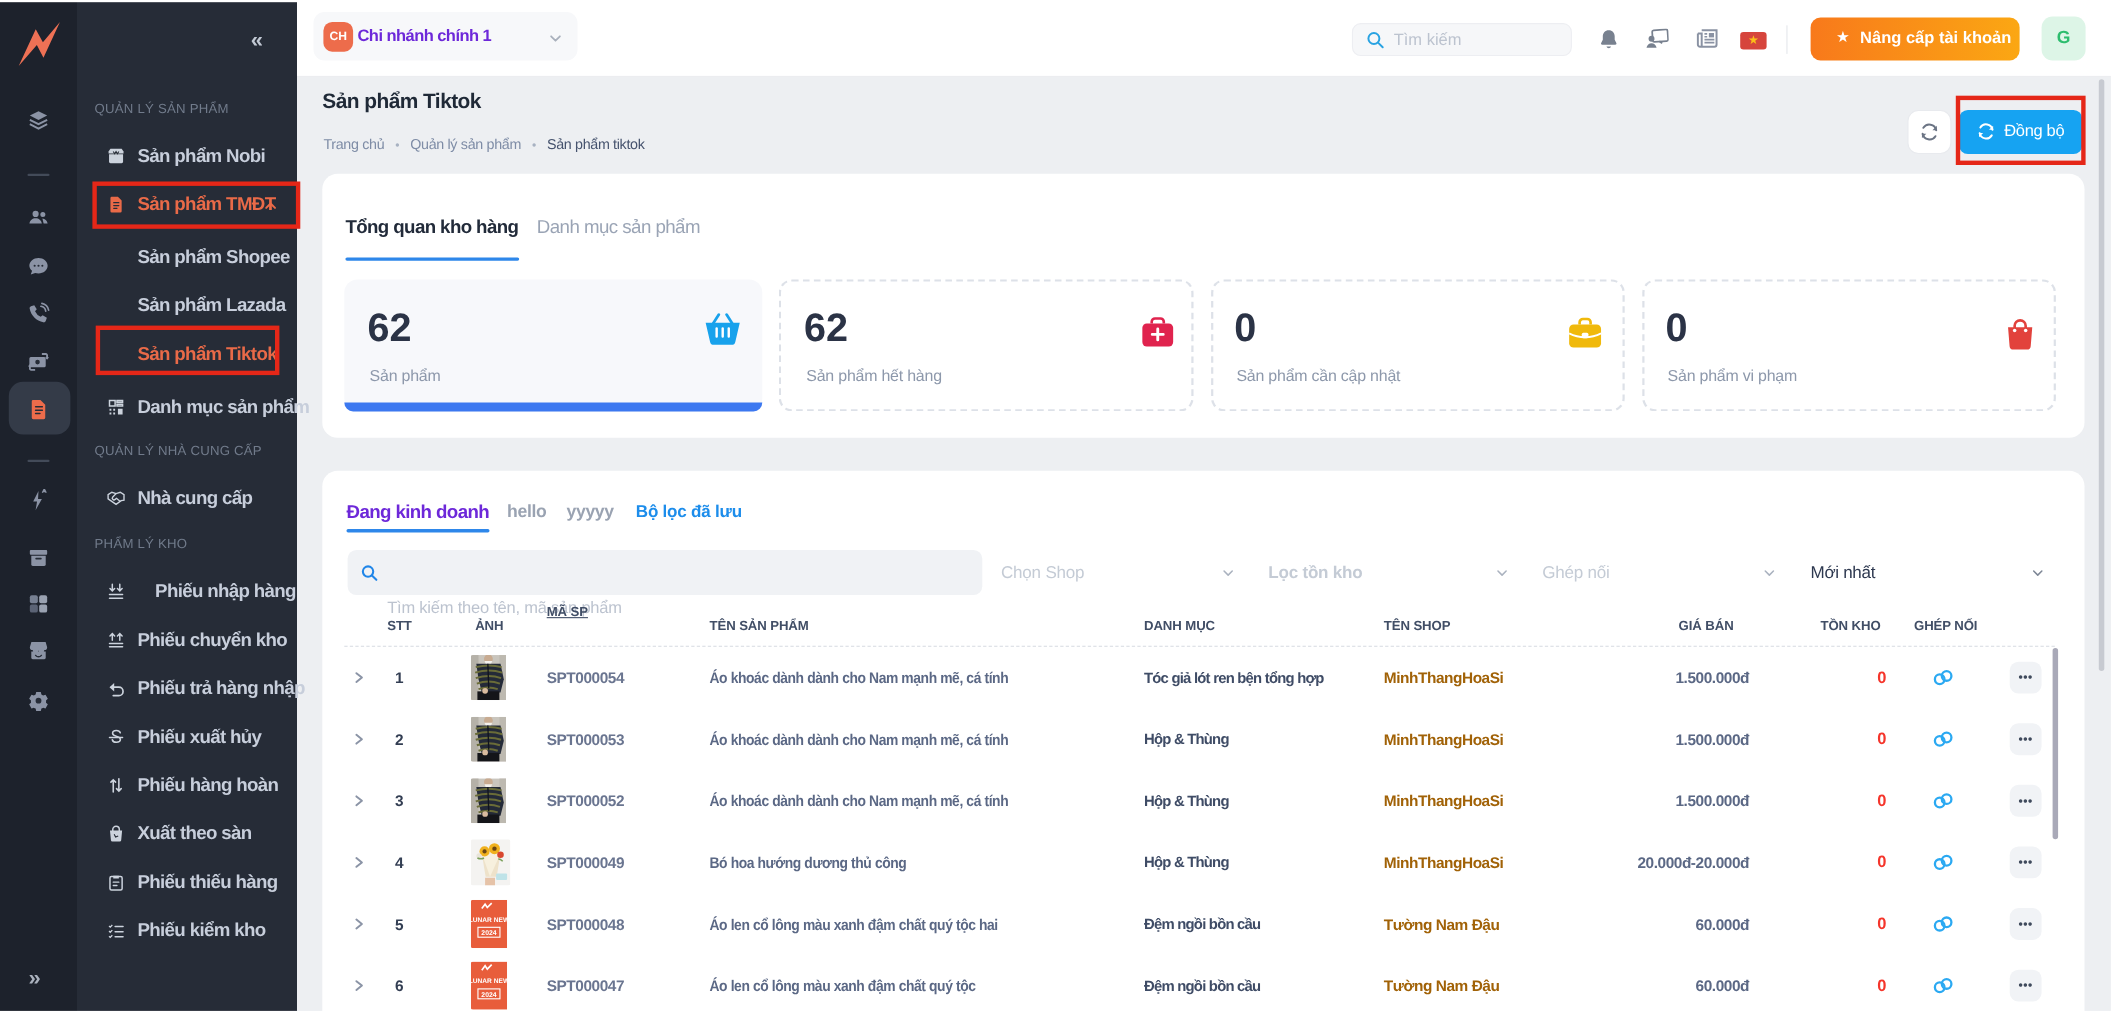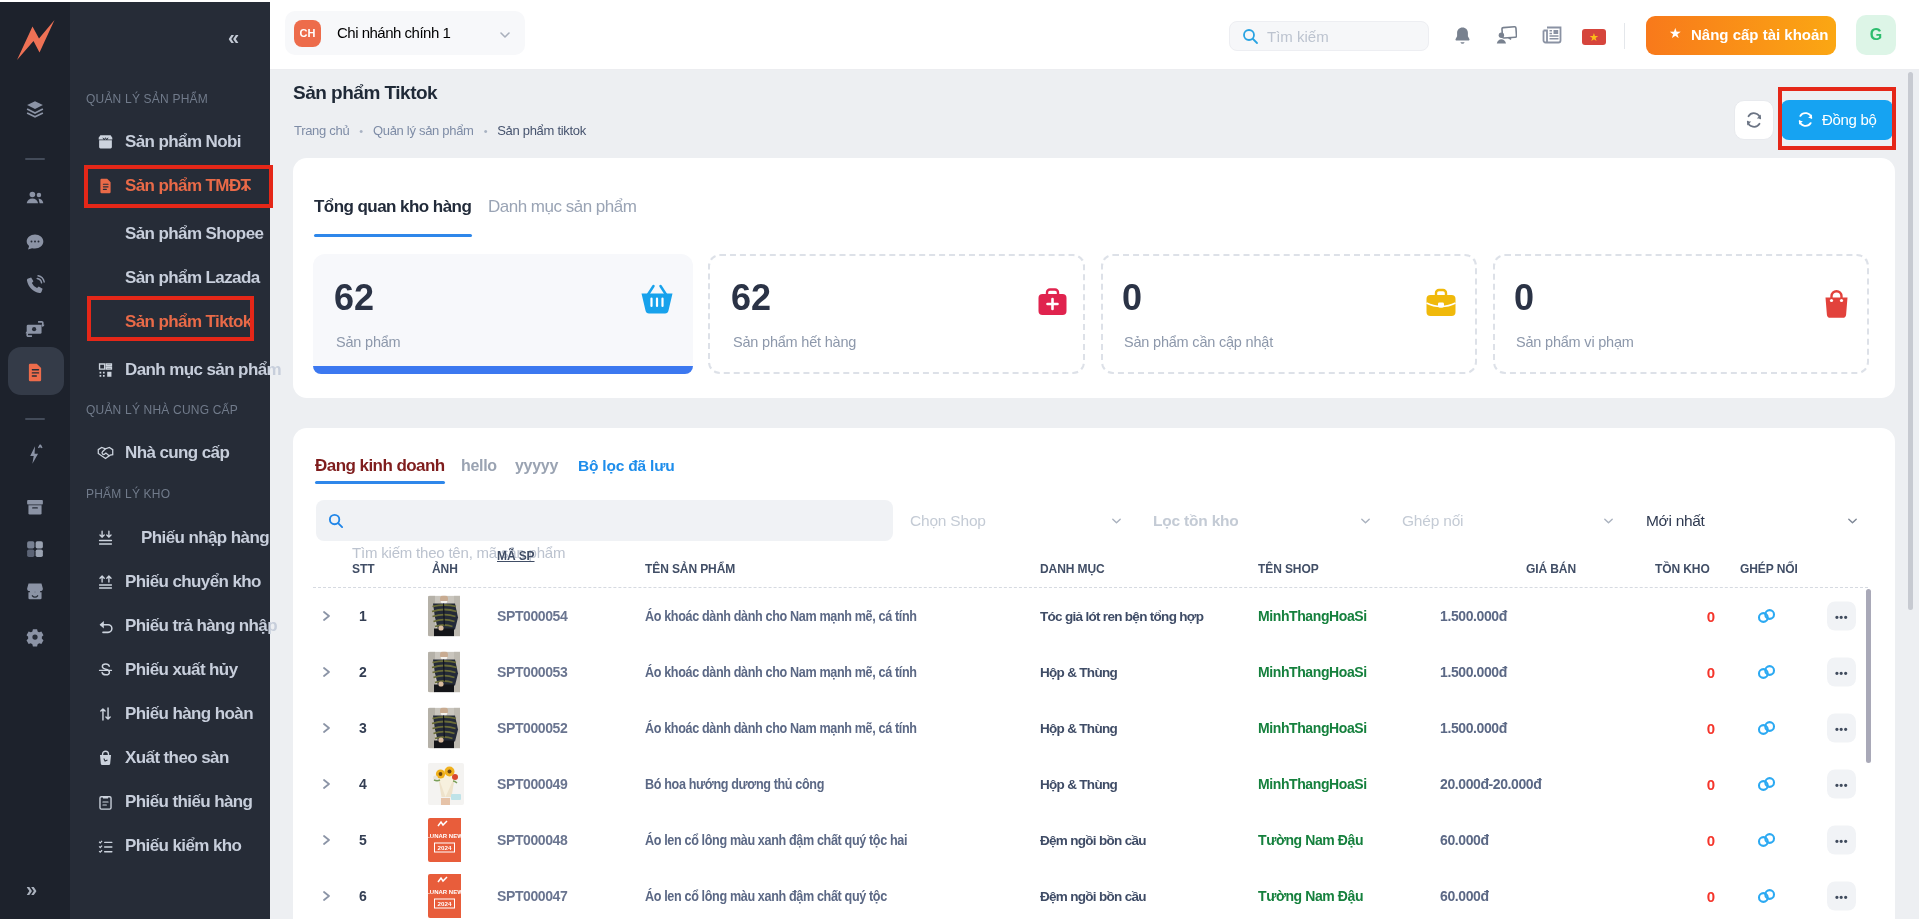--- a/index.html
+++ b/index.html
@@ -31,38 +31,38 @@
 
 .hcell{position:absolute;font-size:12px;font-weight:700;color:#414e66;letter-spacing:-0.1px;white-space:nowrap;transform:translateY(-50%);}
 .rw{position:absolute;left:0;width:100%;height:56px;}
 .cell{position:absolute;top:50%;transform:translateY(-50%);white-space:nowrap;}
 .chev{left:50px;width:12px;height:12px;}
 .stt{left:82px;width:22px;text-align:center;font-weight:700;font-size:14px;color:#333e53;}
 .img{left:158px;width:36px;border-radius:2px;overflow:hidden;}
 .masp{left:227px;font-weight:700;font-size:14px;letter-spacing:-0.4px;color:#6a7590;}
 .tensp{left:375px;font-weight:700;font-size:14px;letter-spacing:-0.4px;color:#5b6885;transform:translateY(-50%) scaleX(.9);transform-origin:0 50%;}
 .dm{left:770px;font-weight:700;font-size:13.5px;letter-spacing:-0.7px;color:#3f4c66;}
-.shop{left:988px;font-weight:700;font-size:14px;letter-spacing:-0.4px;color:#15803d;}
-.gia{left:1170px;width:150px;font-weight:700;font-size:14px;letter-spacing:-0.4px;color:#5b6885;}
+.shop{left:988px;font-weight:700;font-size:14px;letter-spacing:-0.4px;color:#a16207;}
+.gia{left:1170px;width:150px;text-align:right;font-weight:700;font-size:14px;letter-spacing:-0.4px;color:#5b6885;}
 .ton{left:1393px;width:52px;text-align:right;font-weight:700;font-size:15px;color:#f5352b;}
 .lnk{left:1487px;width:19px;height:19px;}
 .dots{left:1557px;width:29px;height:29px;background:#f1f3f6;border-radius:8px;}
 .dots span{position:absolute;top:50%;left:50%;transform:translate(-50%,-50%);letter-spacing:0.5px;color:#3f4a5c;font-size:11px;font-weight:700;}
 .selph{position:absolute;transform:translateY(-50%);font-size:15.5px;letter-spacing:-0.2px;color:#c4cbd5;white-space:nowrap;}
 .selchev{position:absolute;transform:translateY(-50%);}
 </style>
 </head>
 <body>
 <div id="page">
 
 <div id="topbar">
 
   <div class="abs" style="left:15px;top:11px;width:240px;height:44px;background:#f7f8fa;border-radius:10px;"></div>
   <div class="abs" style="left:24px;top:20px;width:27px;height:27px;background:#ed6c4b;border-radius:8px;color:#fff;font-size:11px;font-weight:700;text-align:center;line-height:27px;">CH</div>
-  <div class="abs" style="left:67px;top:24px;font-size:15px;letter-spacing:-0.5px;font-weight:400;color:#000000;">Chi nhánh chính 1</div>
+  <div class="abs" style="left:55px;top:24px;font-size:15px;letter-spacing:-0.5px;font-weight:700;color:#6d28d9;">Chi nhánh chính 1</div>
   <svg class="abs" style="left:228px;top:28px;" width="14" height="14" viewBox="0 0 14 14">
         <path d="M3 5l4 4 4-4" fill="none" stroke="#a9b0bc" stroke-width="1.6" stroke-linecap="round" stroke-linejoin="round"></path>
       </svg>
 
   <div class="abs" style="left:959px;top:21px;width:200px;height:30px;background:#f6f7f9;border:1px solid #edeef2;border-radius:8px;"></div>
   <svg class="abs" style="left:972px;top:28px;" width="17" height="17" viewBox="0 0 17 17">
         <circle cx="7" cy="7" r="5" fill="none" stroke="#29a3e2" stroke-width="1.8"></circle>
         <path d="M11 11l4 4" stroke="#29a3e2" stroke-width="1.8" stroke-linecap="round"></path>
       </svg>
   <div class="abs" style="left:997px;top:28px;font-size:15px;color:#bcc3cf;">Tìm kiếm</div>
@@ -150,21 +150,21 @@
   <div class="statnum" style="left:1244px;top:210px;">0</div>
   <div class="statlab" style="left:1246px;top:264px;">Sản phẩm vi phạm</div>
   <svg class="abs" style="left:1553px;top:219px;" width="27" height="30" viewBox="0 0 27 30">
         <path d="M8.5 10V7.2a5 5 0 0 1 10 0V10" fill="none" stroke="#e2423c" stroke-width="2.4"></path>
         <path d="M2.5 8.5h22l-1.4 17.2a3.4 3.4 0 0 1-3.4 3.1H7.3a3.4 3.4 0 0 1-3.4-3.1z" fill="#e2423c"></path>
         <circle cx="8.5" cy="11.5" r="1.6" fill="#fff"></circle>
         <circle cx="18.5" cy="11.5" r="1.6" fill="#fff"></circle>
       </svg>
 
   <div class="card" style="left:23px;top:358px;width:1602px;height:491px;border-radius:14px 14px 0 0;"></div>
-  <div class="abs" style="left:45px;top:386px;font-size:17px;letter-spacing:-0.55px;font-weight:700;color:#7f1d1d;">Đang kinh doanh</div>
+  <div class="abs" style="left:45px;top:386px;font-size:17px;letter-spacing:-0.55px;font-weight:700;color:#6d28d9;">Đang kinh doanh</div>
   <div class="abs" style="left:45px;top:411px;width:130px;height:3px;background:#2e87ea;border-radius:2px;"></div>
   <div class="abs" style="left:191px;top:387px;font-size:16px;letter-spacing:-0.3px;font-weight:700;color:#9aa3b2;">hello</div>
   <div class="abs" style="left:245px;top:387px;font-size:16px;letter-spacing:-0.3px;font-weight:700;color:#9aa3b2;">yyyyy</div>
   <div class="abs" style="left:308px;top:387px;font-size:15.5px;letter-spacing:-0.2px;font-weight:700;color:#1d8deb;">Bộ lọc đã lưu</div>
 
   <div class="abs" style="left:46px;top:430px;width:577px;height:41px;background:#f0f2f5;border-radius:8px;"></div>
   <svg class="abs" style="left:58px;top:443px;" width="16" height="16" viewBox="0 0 17 17">
         <circle cx="7" cy="7" r="5" fill="none" stroke="#2186e8" stroke-width="2"></circle>
         <path d="M11 11l4 4" stroke="#2186e8" stroke-width="2" stroke-linecap="round"></path>
       </svg>

